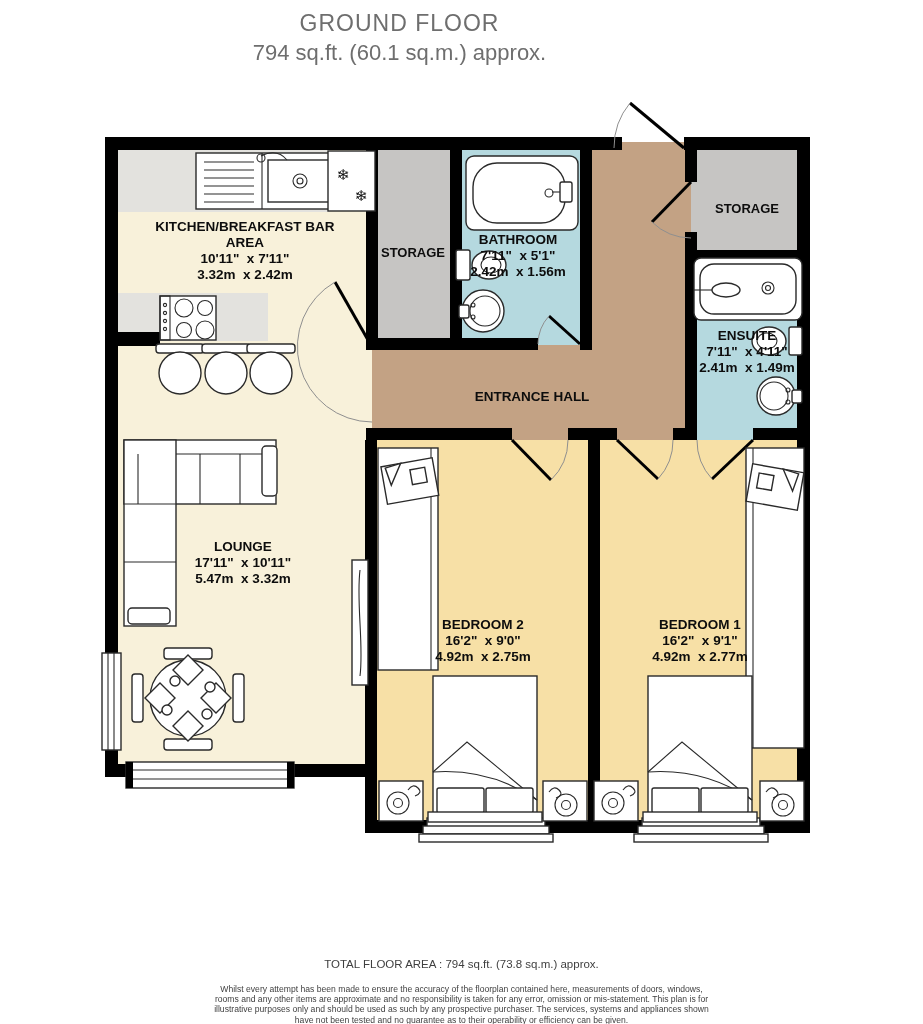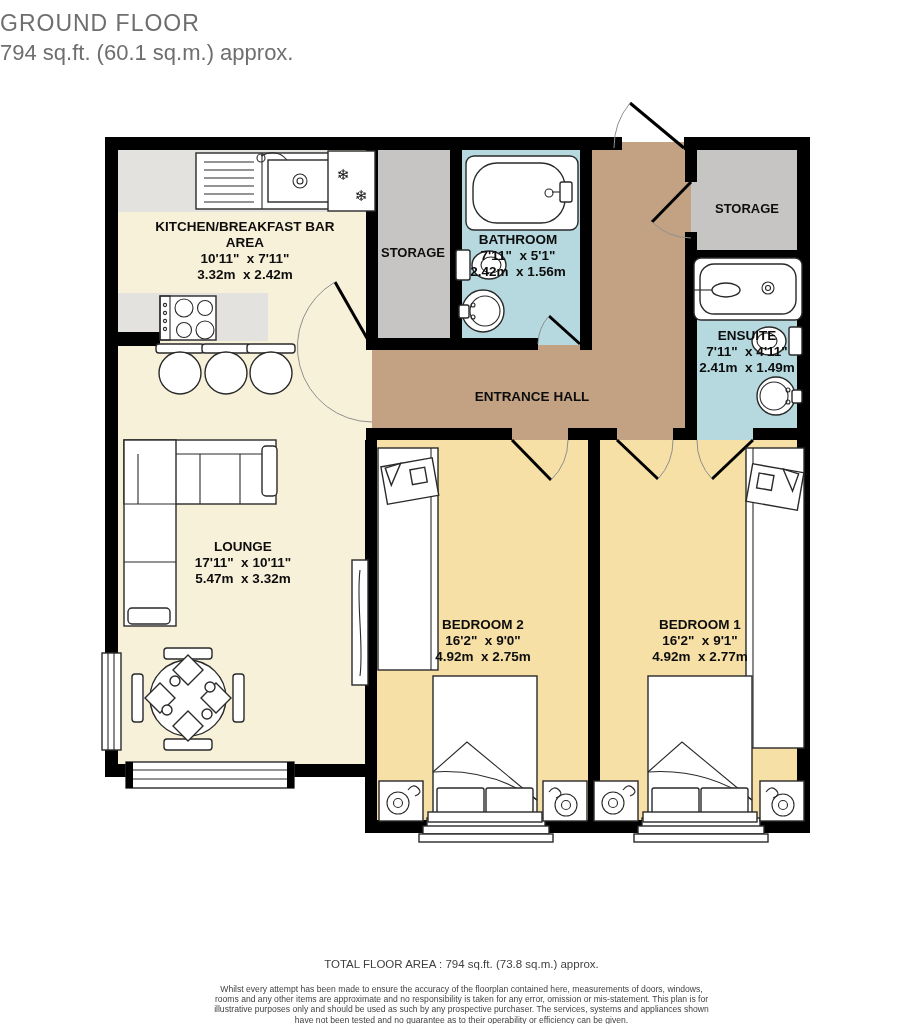--- a/index.html
+++ b/index.html
@@ -8,21 +8,21 @@
     --bedroom:#f7e0a6;
     --wet-room:#b5d9df;
     --hall:#c3a284;
     --storage:#c6c5c3;
     --counter:#e3e2de;
     --title-text:#6e6e6e;
     --footer-text:#3f3f3f;
   }
   html,body{margin:0;padding:0;background:#ffffff;}
   body{width:923px;height:1024px;position:relative;font-family:"Liberation Sans","DejaVu Sans",sans-serif;}
-  .title{position:absolute;top:10px;left:0;width:799px;text-align:left;color:var(--title-text);}
+  .title{position:absolute;top:10px;left:0;width:799px;text-align:center;color:var(--title-text);}
   .title .t1{font-size:23px;letter-spacing:1px;}
   .title .t2{font-size:22px;margin-top:3px;}
   .plan{position:absolute;top:0;left:0;}
   
   .f-open{fill:var(--open-plan);} .f-bed{fill:var(--bedroom);} .f-wet{fill:var(--wet-room);}
   .f-hall{fill:var(--hall);} .f-store{fill:var(--storage);} .f-counter{fill:var(--counter);}
   .wall{fill:var(--wall);}
   .fixture{fill:#ffffff;stroke:#2a2a2a;stroke-width:1.4;}
   .fixline{fill:none;stroke:#2a2a2a;stroke-width:1.1;}
   .doorleaf{stroke:#000;stroke-width:3;fill:none;}

